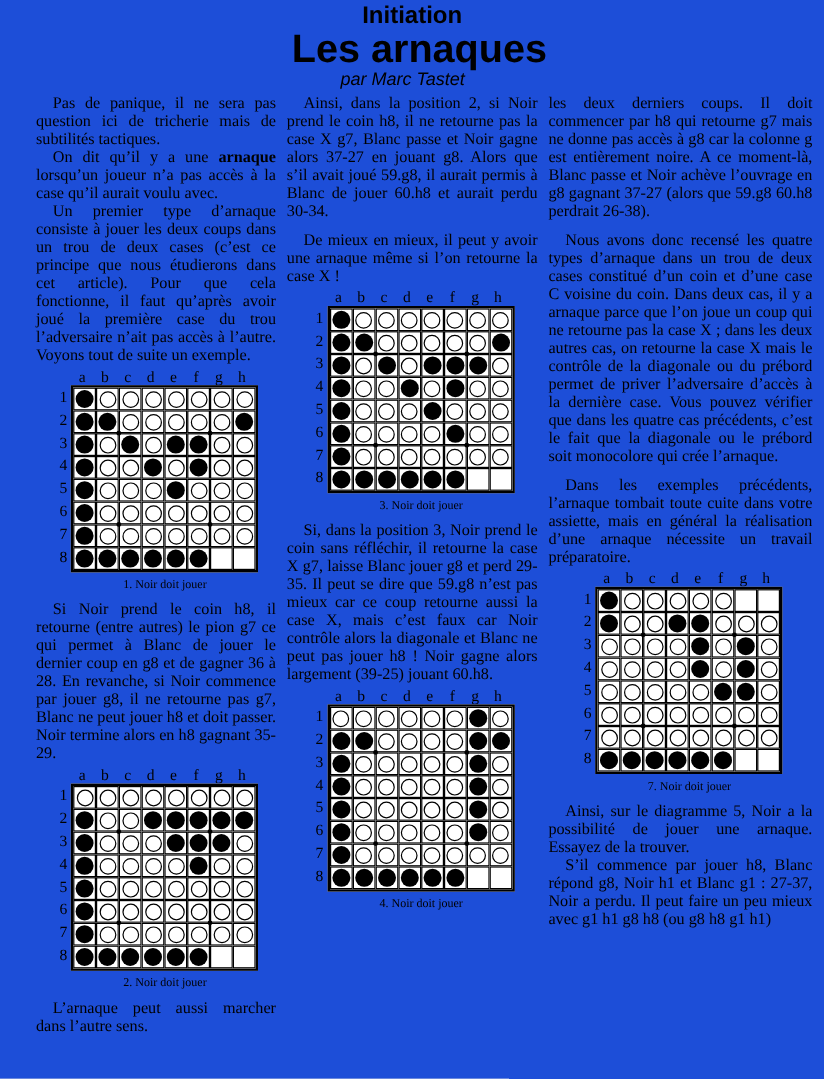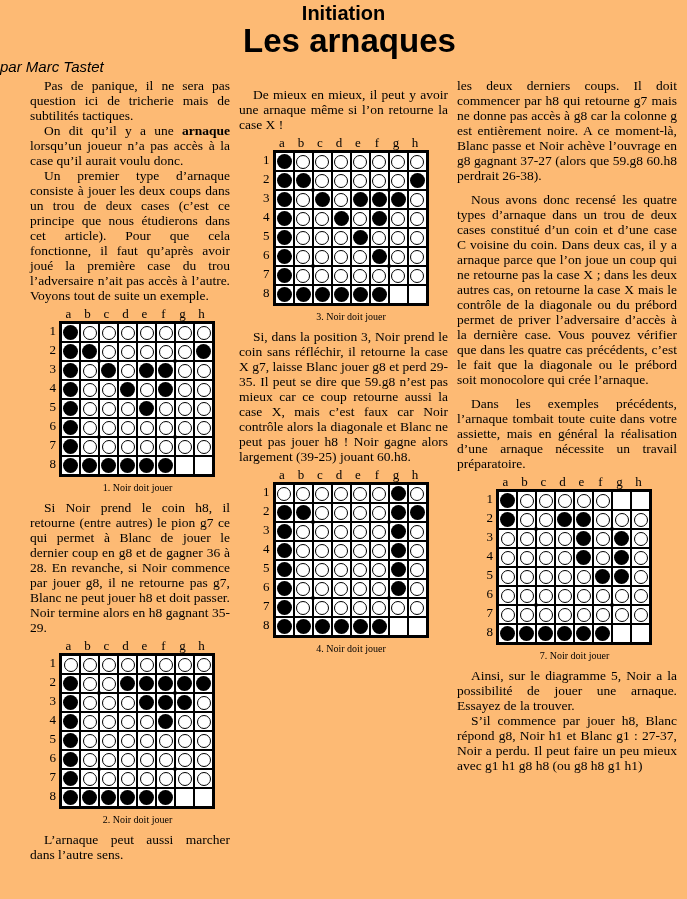--- a/index.html
+++ b/index.html
@@ -1,40 +1,40 @@
 <!DOCTYPE html>
 <html><head>
 <meta charset="utf-8">
 <style>
   html,body{margin:0;padding:0;background:#e8e8e8;}
   .page{
     position:relative;
     width:687px;height:899px;
-    background:#fdba74;
+    background:#1d4ed8;
     color:#000;
     overflow:hidden;
     font-family:"Liberation Serif", serif;
     box-sizing:border-box;
   }
   
   .hdr{padding-top:2px;}
   .kicker{
     text-align:center;
     font-family:"Liberation Sans", sans-serif;
     font-weight:bold;font-size:20px;line-height:22px;
   }
   .title{
     text-align:center;
     font-family:"Liberation Sans", sans-serif;
     font-weight:bold;font-size:33px;line-height:34px;
     margin:0;
     padding-left:12px;
   }
   .byline{
-    text-align:left;
+    text-align:center;
     font-family:"Liberation Sans", sans-serif;
     font-style:italic;font-size:15px;line-height:17px;
     padding-right:16px;
   }
   
   .cols{
     display:flex;
     padding:3px 10px 0 30px;
     gap:9px;
   }
@@ -90,21 +90,21 @@
   <div class="hdr">
     <div class="kicker">Initiation</div>
     <h1 class="title">Les arnaques</h1>
     <div class="byline">par Marc Tastet</div>
   </div>
 
   <div class="cols">
 
     <div class="col col1">
       <p class="ind">Pas de panique, il ne sera pas question ici de tricherie mais de subtilités tactiques.</p>
-      <p class="ind"><span>On dit qu’il y a une </span><b>arnaque</b><span> lorsqu’un joueur n’a pas accès à la case qu’il aurait voulu donc.</span></p>
+      <p class="ind"><span>On dit qu’il y a une </span><b>arnaque</b><span> lorsqu’un joueur n’a pas accès à la case qu’il aurait voulu avec.</span></p>
       <p class="ind">Un premier type d’arnaque consiste à jouer les deux coups dans un trou de deux cases (c’est ce principe que nous étudierons dans cet article). Pour que cela fonctionne, il faut qu’après avoir joué la première case du trou l’adversaire n’ait pas accès à l’autre. Voyons tout de suite un exemple.</p>
       <div>
           <div class="board">
             <div class="clabels">
               <span>a</span>
               <span>b</span>
               <span>c</span>
               <span>d</span>
               <span>e</span>
               <span>f</span>
@@ -539,20 +539,21 @@
                 <div class="star" style="left: 114px; top: 114px;"></div>
               </div>
             </div>
             <div class="caption">2. Noir doit jouer</div>
           </div>
         </div>
       <p class="ind gap-s">L’arnaque peut aussi marcher dans l’autre sens.</p>
     </div>
 
     <div class="col col2">
+      <p class="ind">Ainsi, dans la position 2, si Noir prend le coin h8, il ne retourne pas la case X g7, Blanc passe et Noir gagne alors 37-27 en jouant g8. Alors que s’il avait joué 59.g8, il aurait permis à Blanc de jouer 60.h8 et aurait perdu 30-34.</p>
       <p class="ind gap">De mieux en mieux, il peut y avoir une arnaque même si l’on retourne la case X !</p>
       <div>
           <div class="board">
             <div class="clabels">
               <span>a</span>
               <span>b</span>
               <span>c</span>
               <span>d</span>
               <span>e</span>
               <span>f</span>

